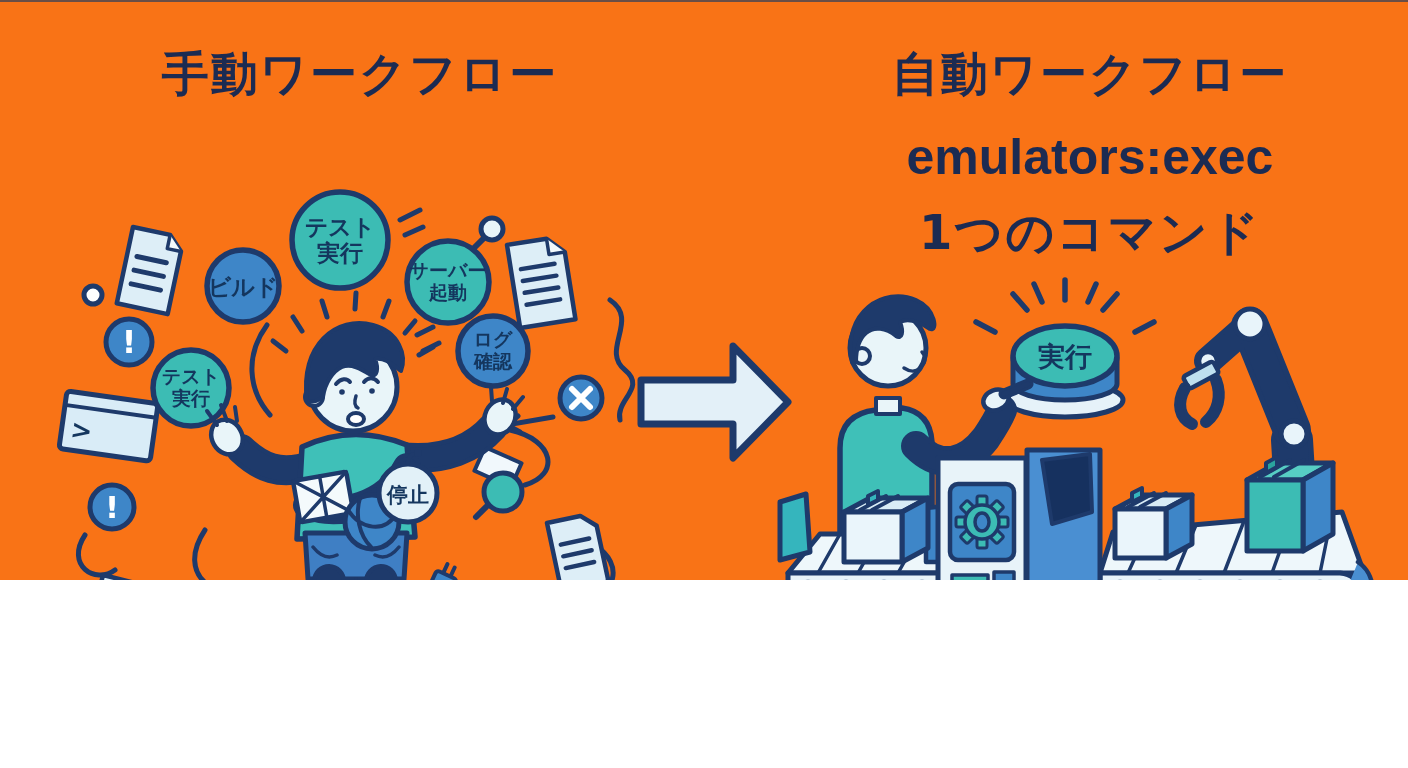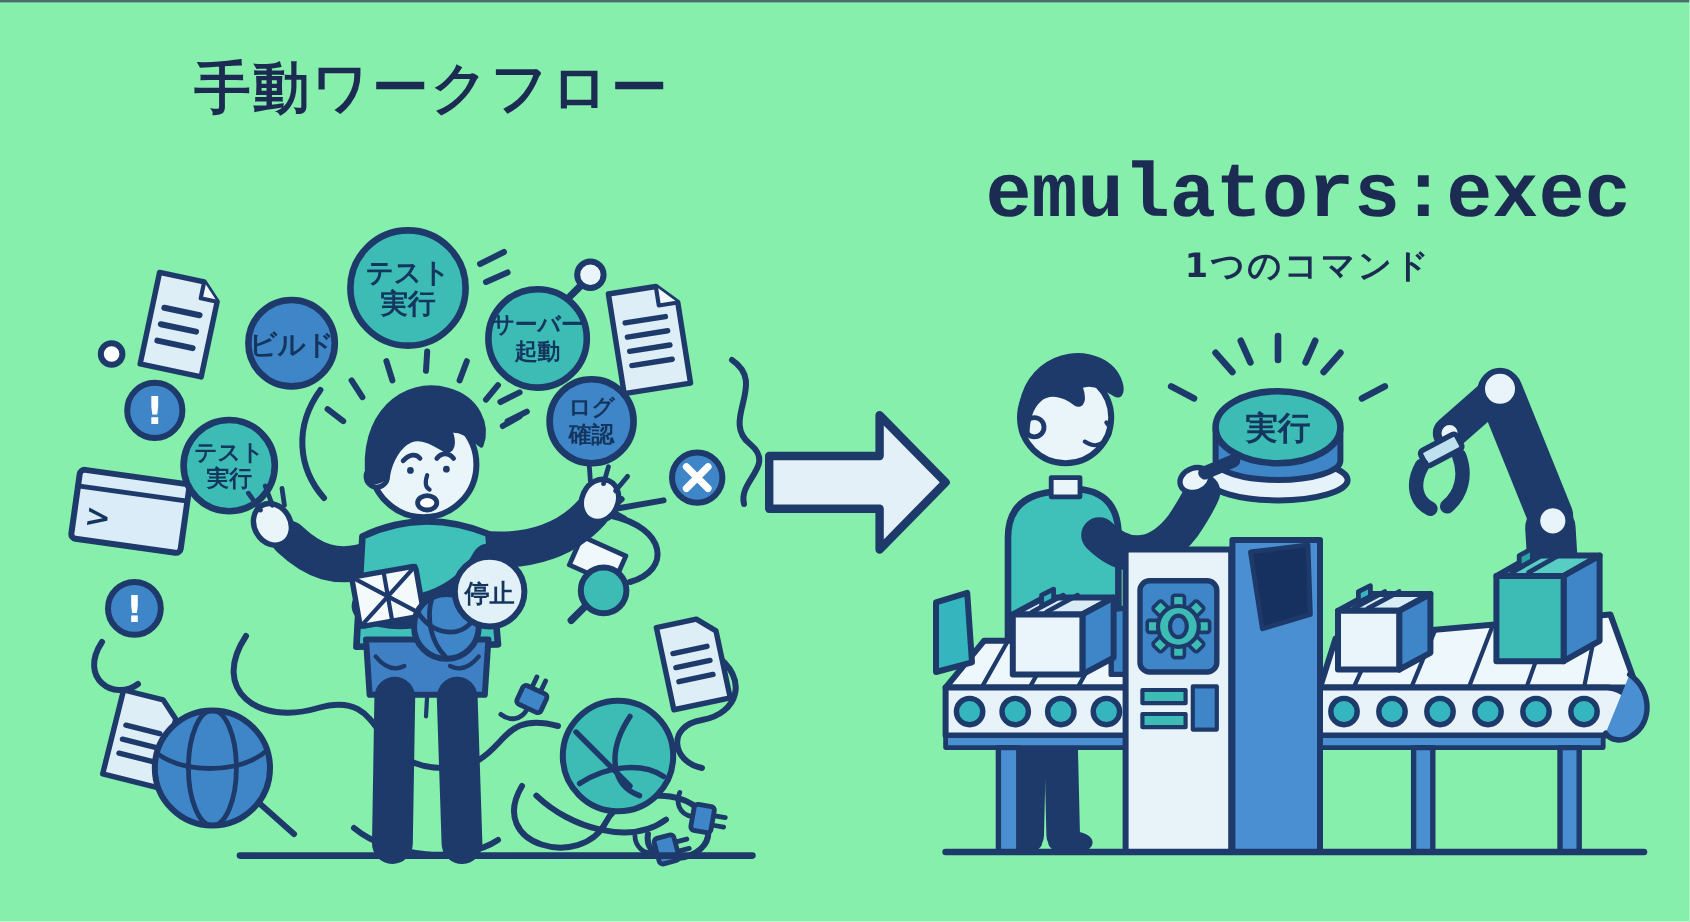--- a/index.html
+++ b/index.html
@@ -1,37 +1,38 @@
 <!DOCTYPE html>
 <html><head>
 <meta charset="utf-8">
 <style>
   html,body{margin:0;padding:0;}
   body{background:#ffffff;font-family:"DejaVu Sans",sans-serif;}
-  .canvas{position:relative;width:1408px;height:768px;background:#86efac;overflow:hidden;}
+  .canvas{position:relative;width:1408px;height:580px;background:#f97316;overflow:hidden;}
   .top-edge{position:absolute;left:0;top:0;width:1408px;height:2px;background:#3a4257;opacity:.75;}
   .hdr{position:absolute;text-align:center;color:#1c2b52;line-height:1;}
   .t-main{font-size:47px;font-weight:bold;letter-spacing:2px;}
   .t-en{font-size:46px;font-weight:bold;letter-spacing:1px;}
-  .t-cmd{font-family:Liberation Mono, monospace;font-size:64px;font-weight:bold;letter-spacing:0px;}
-  .t-sub{font-size:28px;font-weight:bold;letter-spacing:2px;}
+  .t-cmd{font-family:Liberation Sans, sans-serif;font-size:50px;font-weight:bold;letter-spacing:0px;}
+  .t-sub{font-size:48px;font-weight:bold;letter-spacing:2px;}
   svg{position:absolute;overflow:visible;}
   .ln{fill:none;stroke:#1e3a6b;stroke-linecap:round;stroke-linejoin:round;}
   .ot{stroke:#1e3a6b;stroke-linejoin:round;stroke-linecap:round;}
   .bt{font-family:"DejaVu Sans",sans-serif;font-weight:bold;fill:#14365e;text-anchor:middle;}
   .wt{font-family:"DejaVu Sans",sans-serif;font-weight:bold;fill:#ffffff;text-anchor:middle;}
 </style>
 </head>
 <body>
 
 <div class="canvas">
   <div class="top-edge"></div>
 
   <div class="hdr t-main" style="left:30px;top:50px;width:660px;">手動ワークフロー</div>
 
+  <div class="hdr t-main" style="left:790px;top:50px;width:600px;">自動ワークフロー</div>
   <div class="hdr t-cmd" style="left:790px;top:132px;width:600px;">emulators:exec</div>
   <div class="hdr t-sub" style="left:790px;top:208px;width:600px;">1つのコマンド</div>
 
   <svg style="left:633px;top:336px;" width="164" height="132" viewBox="0 0 164 132">
     <polygon points="8,44 100,44 100,10 155,66 100,122 100,88 8,88" fill="#e3f0f8" class="ot" stroke-width="7"></polygon>
   </svg>
 
   <svg style="left:55px;top:185px;" width="600" height="548" viewBox="0 0 600 548">
 
     <g>

